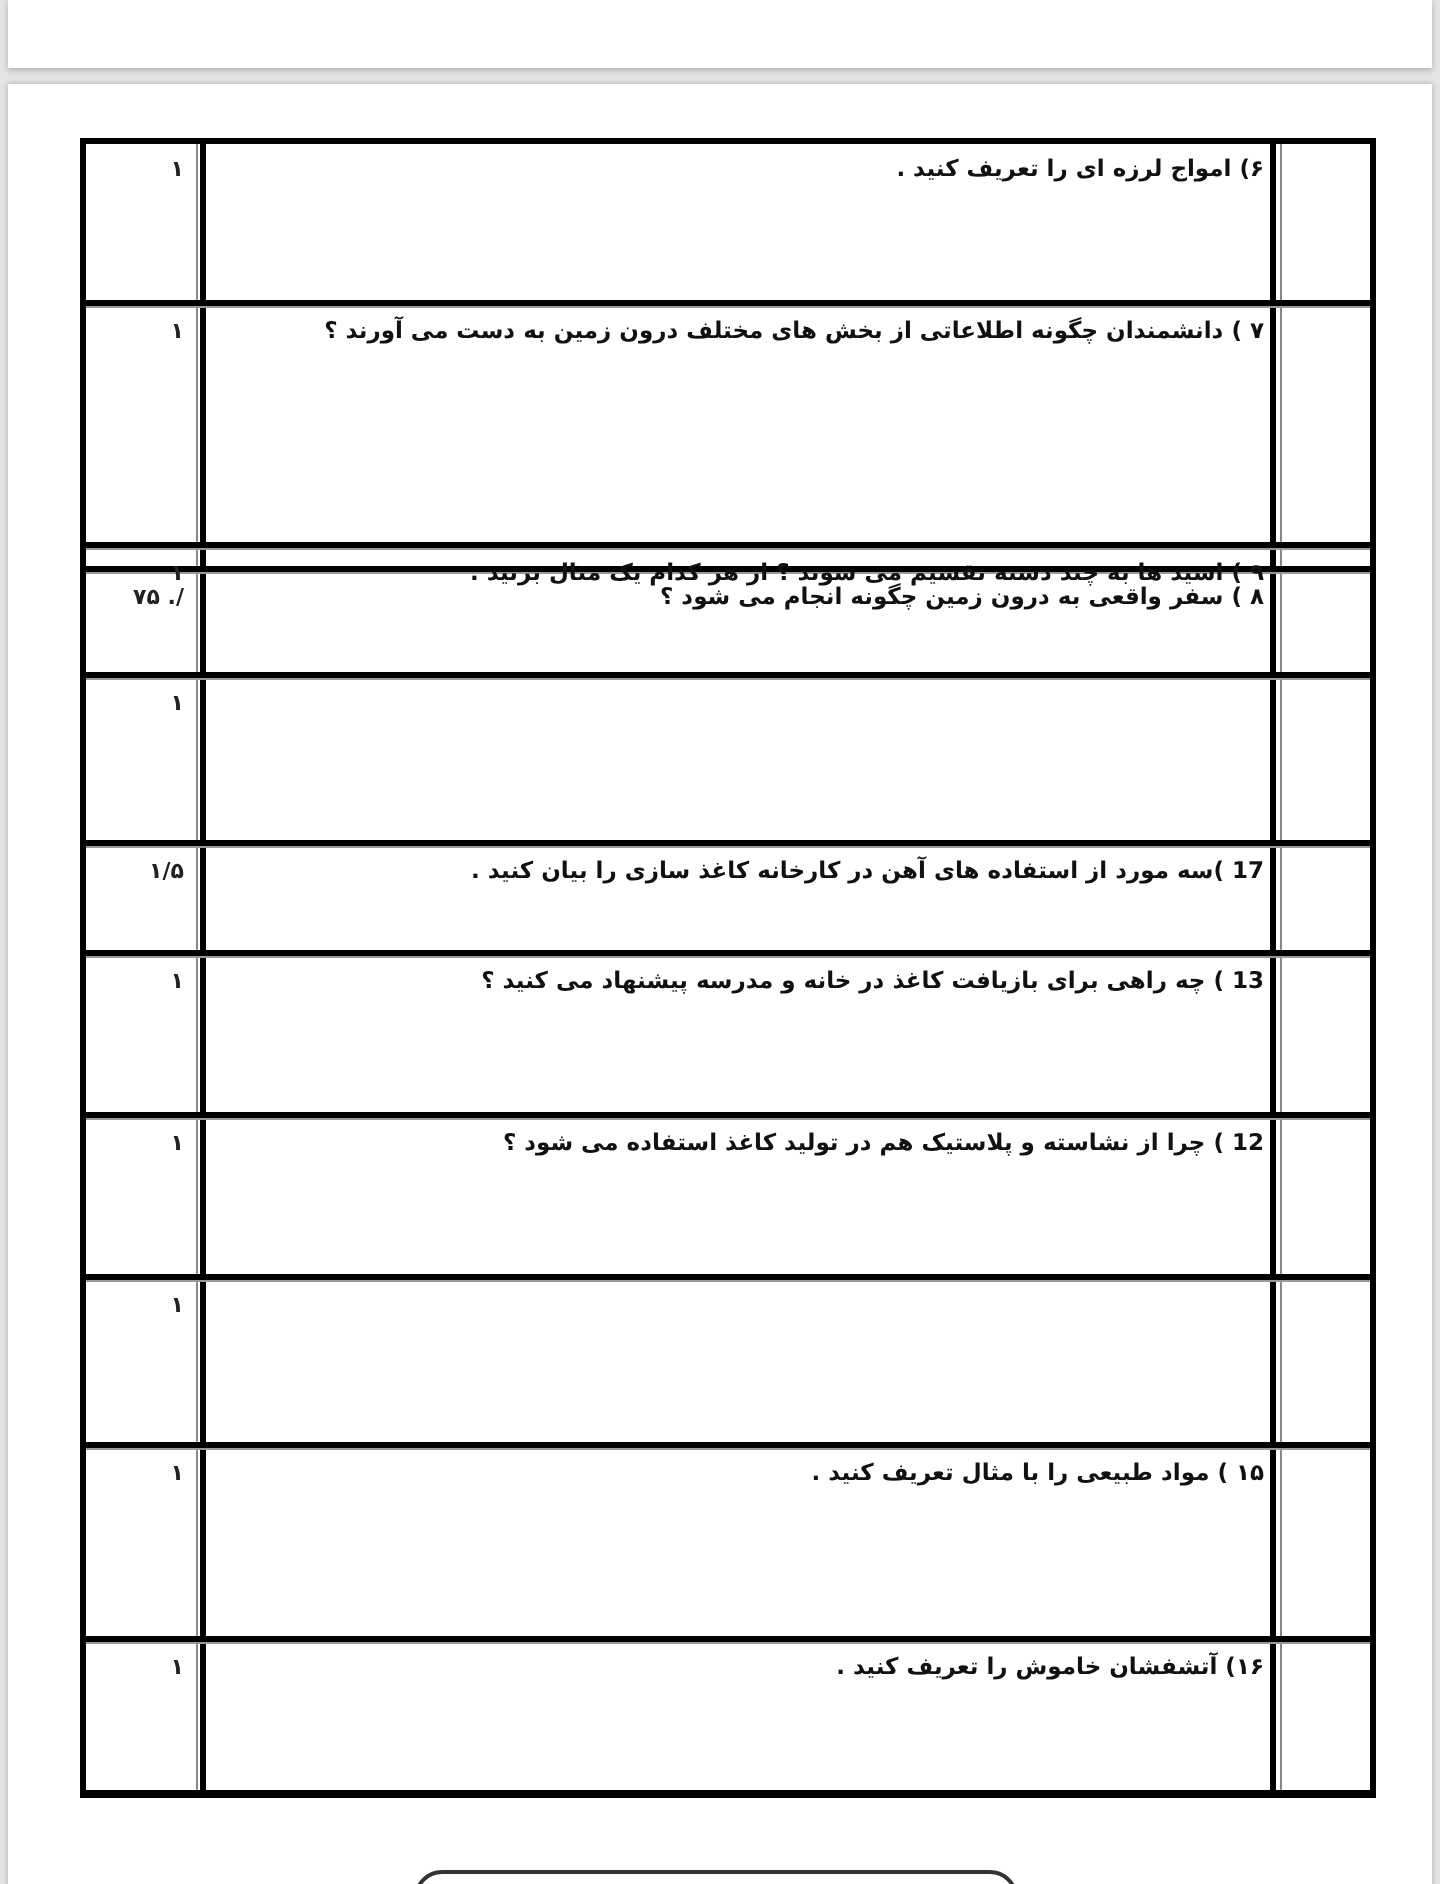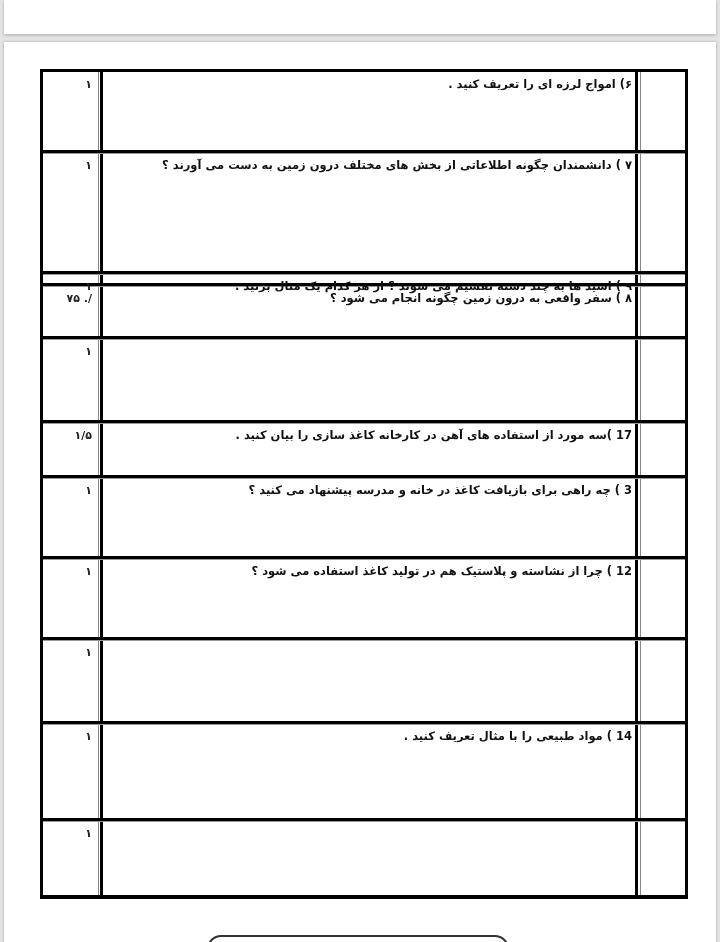--- a/index.html
+++ b/index.html
@@ -95,36 +95,37 @@
     <div class="score">۱</div>
   </div>
       <div class="row" style="top: 324px; height: 57px; margin-top: 24px;">
     <div class="row-inner"></div>
     <div class="score">۱/۵</div>
     <div class="question">17 )سه مورد از استفاده های آهن در کارخانه کاغذ سازی را بیان کنید .</div>
   </div>
       <div class="row" style="top: 403px; height: 81px;">
     <div class="row-inner"></div>
     <div class="score">۱</div>
-    <div class="question">3 ) چه راهی برای بازیافت کاغذ در خانه و مدرسه پیشنهاد  می کنید ؟</div>
+    <div class="question">13 ) چه راهی برای بازیافت کاغذ در خانه و مدرسه پیشنهاد  می کنید ؟</div>
   </div>
       <div class="row" style="top: 484px; height: 81px;">
     <div class="row-inner"></div>
     <div class="score">۱</div>
     <div class="question">12 ) چرا از نشاسته و پلاستیک هم در تولید کاغذ استفاده می شود ؟</div>
   </div>
       <div class="row" style="top: 565px; height: 84px;">
     <div class="row-inner"></div>
     <div class="score">۱</div>
   </div>
       <div class="row" style="top: 649px; height: 97px;">
     <div class="row-inner"></div>
     <div class="score">۱</div>
-    <div class="question">14 ) مواد طبیعی را با مثال تعریف کنید .</div>
+    <div class="question">۱۵ ) مواد طبیعی را با مثال تعریف کنید .</div>
   </div>
       <div class="row" style="top: 746px; height: 84px;">
     <div class="row-inner"></div>
     <div class="score">۱</div>
+    <div class="question">۱۶) آتشفشان خاموش را تعریف کنید .</div>
   </div>
     </div>
 </div>
 
 <div class="bottom-box"></div>
 
 </body></html>

